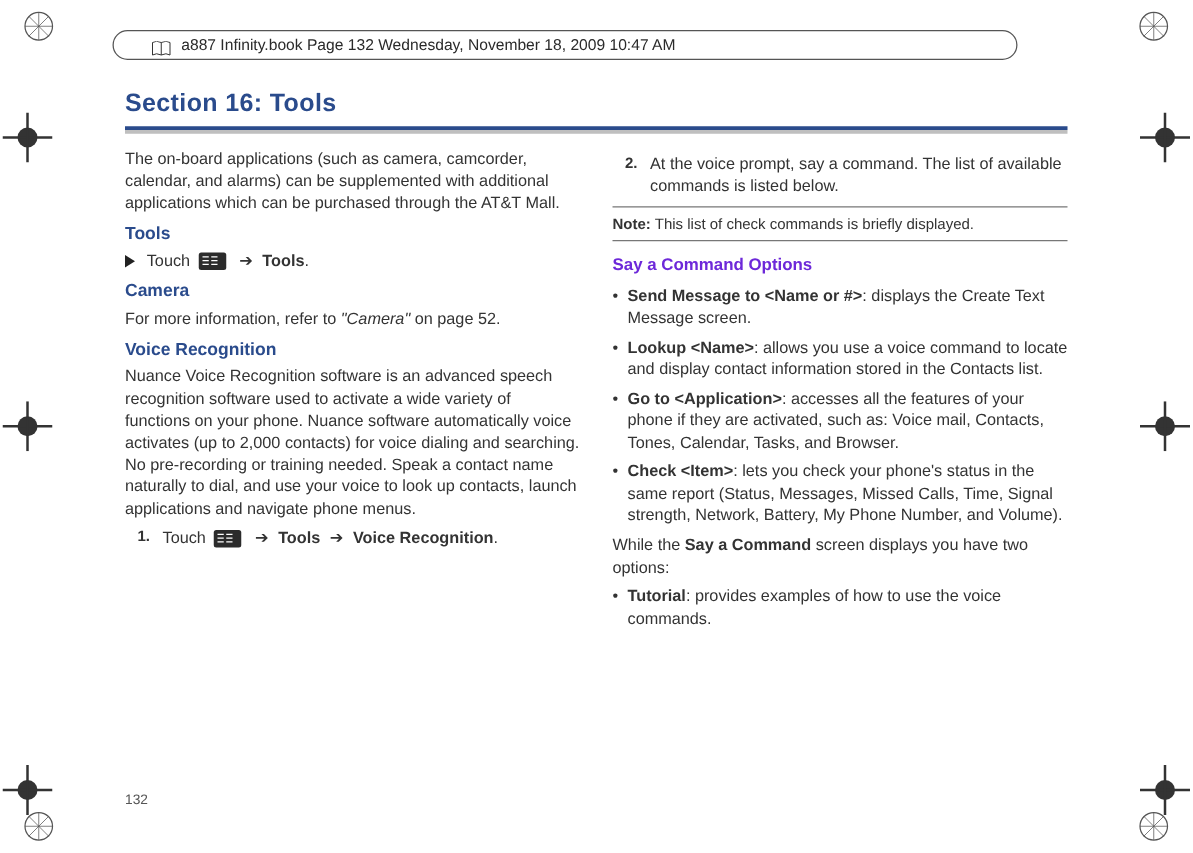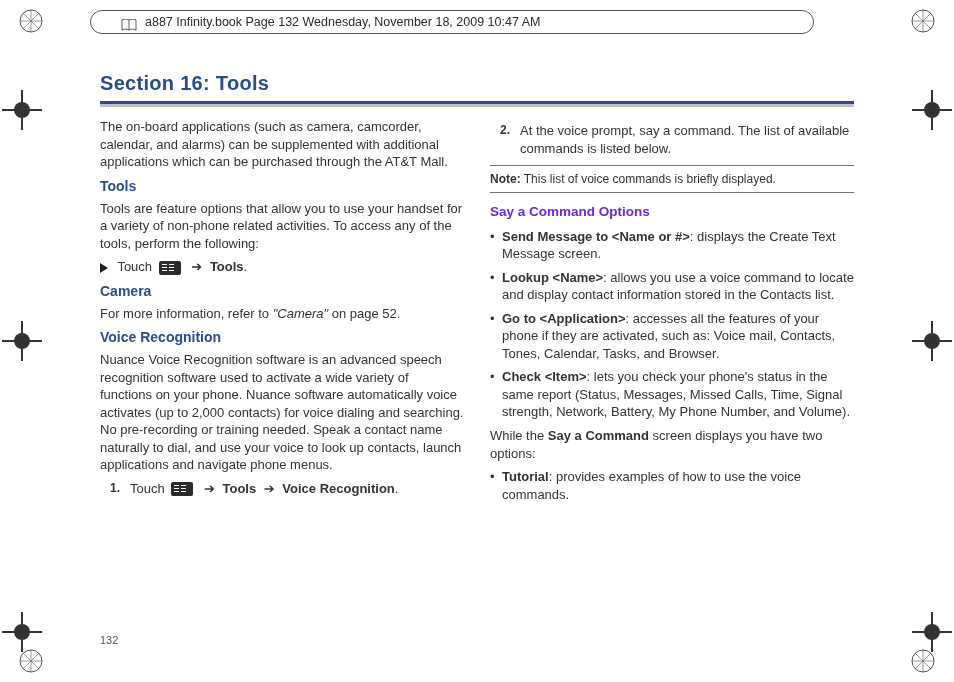--- a/index.html
+++ b/index.html
@@ -28,21 +28,21 @@
     height: 40px;
   }
   .sc-left  { left: 2px; top: 50%; transform: translateY(-50%); }
   .sc-right { right: 2px; top: 50%; transform: translateY(-50%); }
   .sc-left2 { left: 2px; top: 90px; }
   .sc-right2 { right: 2px; top: 90px; }
   .sc-bl { left: 2px; bottom: 30px; }
   .sc-br { right: 2px; bottom: 30px; }
   .header-box {
     position: absolute;
-    top: 10px;
+    top: 24px;
     left: 90px;
     right: 140px;
     height: 22px;
     border: 1px solid #555;
     border-radius: 14px;
     font-size: 12.5px;
     line-height: 22px;
     padding: 0 30px;
     display:flex;
     align-items:center;
@@ -271,21 +271,20 @@
 <div class="page-area">
   <div class="section-title">Section 16: Tools</div>
   <div class="title-rule"></div>
 
   <div class="columns">
 
     <div class="col">
       <p>The on-board applications (such as camera, camcorder, calendar, and alarms) can be supplemented with additional applications which can be purchased through the AT&amp;T Mall.</p>
 
       <div class="subhead-blue">Tools</div>
-      <p>Tools are feature options that allow you to use your handset for a variety of non-phone related activities. To access any of the tools, perform the following:</p>
       <p>
         <span class="triangle"></span>
         <span>Touch</span>
         <span class="menu-icon"></span>
         <span class="arrow">➔</span>
         <b>Tools</b><span>.</span>
       </p>
 
       <div class="subhead-blue">Camera</div>
       <p>
@@ -308,21 +307,21 @@
       </div>
     </div>
 
     <div class="col">
       <div class="step-row">
         <b class="step-marker">2.</b>
         <div class="step-body">At the voice prompt, say a command. The list of available commands is listed below.</div>
       </div>
 
       <div class="note-row">
-        <b>Note:</b><span> This list of voice commands is briefly displayed.</span>
+        <b>Note:</b><span> This list of check commands is briefly displayed.</span>
       </div>
 
       <div class="subhead-blue-italic">Say a Command Options</div>
 
       <ul class="bullets">
         <li><b>Send Message to &lt;Name or #&gt;</b><span>: displays the Create Text Message screen.</span></li>
         <li><b>Lookup &lt;Name&gt;</b><span>: allows you use a voice command to locate and display contact information stored in the Contacts list.</span></li>
         <li><b>Go to &lt;Application&gt;</b><span>: accesses all the features of your phone if they are activated, such as: Voice mail, Contacts, Tones, Calendar, Tasks, and Browser.</span></li>
         <li><b>Check &lt;Item&gt;</b><span>: lets you check your phone's status in the same report (Status, Messages, Missed Calls, Time, Signal strength, Network, Battery, My Phone Number, and Volume).</span></li>
       </ul>

